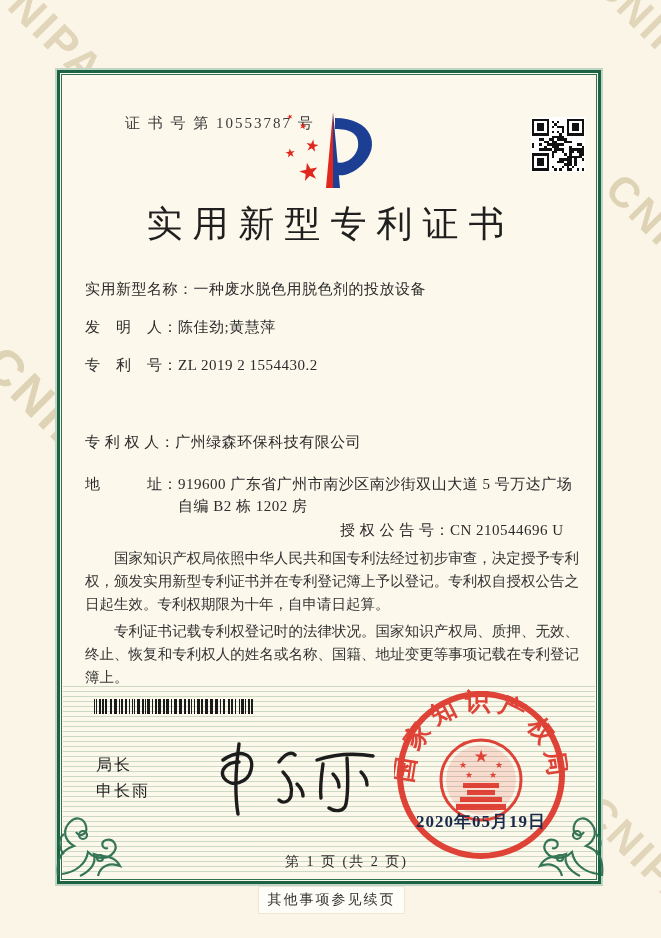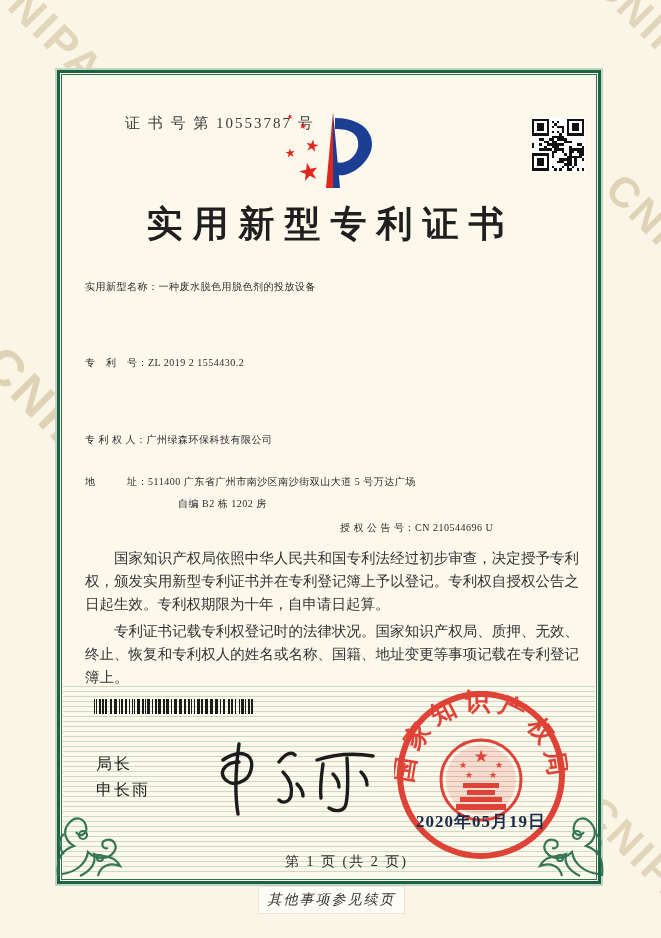--- a/index.html
+++ b/index.html
@@ -38,61 +38,61 @@
   }
   .cert-no{
     position:absolute;left:85px;top:114px;
     font-size:15px;letter-spacing:2px;color:#3a3a3a;margin-left:40px;
   }
   .logo{position:absolute;left:272px;top:100px;width:150px;height:100px;}
   .qr{position:absolute;left:531px;top:117px;width:52px;height:53px;background:#fff;padding:1px;}
   .title{
     position:absolute;left:0;top:200px;width:661px;
     text-align:center;
-    font-size:36px;font-weight:bold;letter-spacing:10px;
+    font-size:36px;font-weight:normal;letter-spacing:10px;
     color:#1f1f1f;
   }
-  .row{position:absolute;left:85px;font-size:10px;letter-spacing:0.5px;white-space:nowrap;}
+  .row{position:absolute;left:85px;font-size:15px;letter-spacing:0.5px;white-space:nowrap;}
   .row .lbl{color:#2b2b2b;}
   .row .val{color:#2b2b2b;}
   .paras{
     position:absolute;left:85px;top:543px;width:494px;
     font-size:14.5px;line-height:23px;text-align:justify;color:#333;
   }
   .paras p{margin:4px 0 4px 0;text-indent:2em;}
   
   .guilloche{
     position:absolute;left:63px;top:686px;width:532px;height:189px;
     background:repeating-linear-gradient(
       180deg,
       rgba(122,168,128,0.38) 0px, rgba(122,168,128,0.38) 1px,
       rgba(122,168,128,0.0) 1px, rgba(122,168,128,0.0) 5px);
   }
   .barcode{position:absolute;left:94px;top:699px;}
-  .director{position:absolute;left:96px;top:752px;font-family:Liberation Mono, monospace;
+  .director{position:absolute;left:96px;top:752px;font-family:Liberation Serif, serif;
     font-size:16px;color:#1f1f1f;line-height:26px;letter-spacing:2px;}
   .sig{position:absolute;left:205px;top:738px;}
   .seal{position:absolute;left:394px;top:688px;width:174px;height:174px;}
   .seal-date{
     position:absolute;left:399px;top:810px;width:164px;text-align:center;
     font-size:17px;color:#1b2a4a;letter-spacing:1px;font-weight:bold;
     white-space:nowrap;
   }
   .page-num{
     position:absolute;left:16px;top:853px;width:661px;text-align:center;
     font-size:14px;color:#2b2b2b;letter-spacing:2px;
   }
   .flourish{position:absolute;width:92px;height:92px;}
   .flourish.left{left:50px;top:788px;}
   .flourish.right{left:518px;top:788px;transform:scaleX(-1);}
   .continuation{
     position:absolute;left:258px;top:886px;width:145px;height:26px;
     background:#fffdf7;border:1px solid #efe7d4;
     text-align:center;line-height:26px;
-    font-size:14px;color:#333;letter-spacing:2px;font-style:italic;
+    font-size:14px;color:#333;letter-spacing:2px;
   }
   .star{position:absolute;color:#e0261d;line-height:1;}
 </style>
 </head>
 <body>
 
 <div class="page">
 
   <span class="wm" style="left:-30px;top:0px;font-size:44px;opacity:.75">CNIPA</span>
   <span class="wm" style="left:182px;top:126px;font-size:38px;opacity:.35">CNIPA</span>
@@ -265,28 +265,31 @@
       <rect x="0" y="14" width="7" height="7" fill="#111"></rect>
       <rect x="1" y="15" width="5" height="5" fill="#fff"></rect>
       <rect x="2" y="16" width="3" height="3" fill="#111"></rect>
     </svg>
 
   <div class="title">实用新型专利证书</div>
 
   <div class="row" style="top:280px">
     <span class="lbl">实用新型名称：</span><span class="val">一种废水脱色用脱色剂的投放设备</span>
   </div>
+  <div class="row" style="top:318px">
+    <span class="lbl">发　明　人：</span><span class="val">陈佳劲;黄慧萍</span>
+  </div>
   <div class="row" style="top:356px">
     <span class="lbl">专　利　号：</span><span class="val">ZL 2019 2 1554430.2</span>
   </div>
   <div class="row" style="top:433px">
     <span class="lbl">专 利 权 人：</span><span class="val">广州绿森环保科技有限公司</span>
   </div>
   <div class="row" style="top:475px">
-    <span class="lbl">地　　　址：</span><span class="val">511400 广东省广州市南沙区南沙街双山大道 5 号万达广场</span>
+    <span class="lbl">地　　　址：</span><span class="val">919600 广东省广州市南沙区南沙街双山大道 5 号万达广场</span>
   </div>
   <div class="row" style="top:497px;left:178px">
     <span class="val">自编 B2 栋 1202 房</span>
   </div>
   <div class="row" style="top:521px;left:340px">
     <span class="lbl">授 权 公 告 号：</span><span class="val">CN 210544696 U</span>
   </div>
 
   <div class="paras">
     <p>国家知识产权局依照中华人民共和国专利法经过初步审查，决定授予专利权，颁发实用新型专利证书并在专利登记簿上予以登记。专利权自授权公告之日起生效。专利权期限为十年，自申请日起算。</p>

